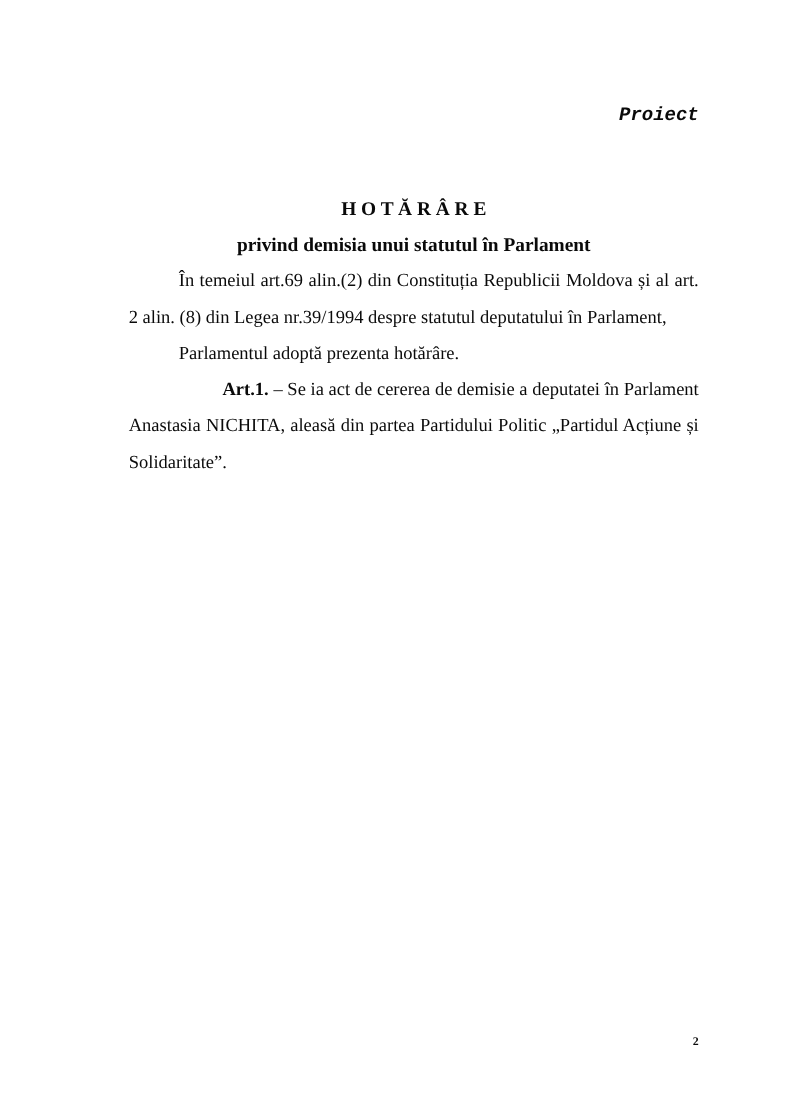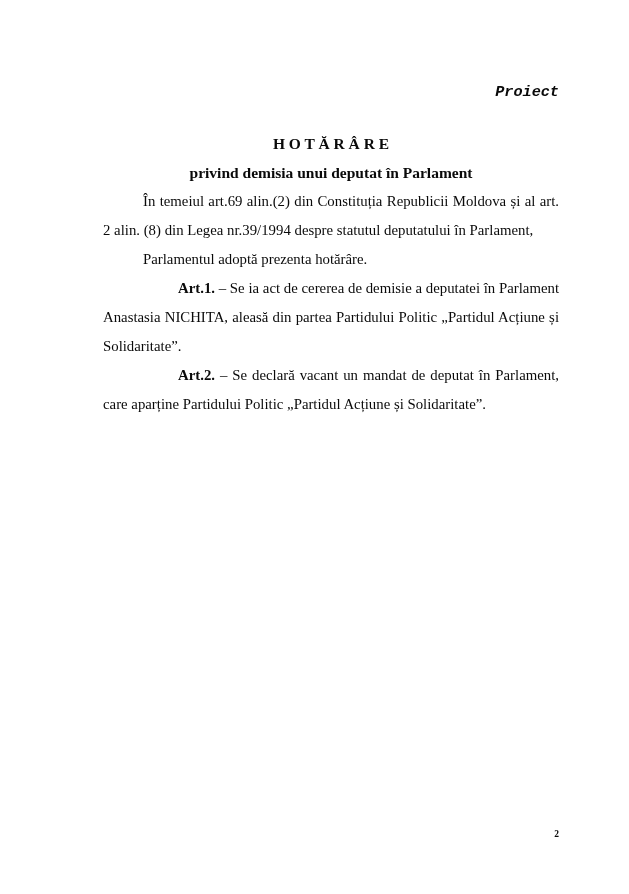--- a/index.html
+++ b/index.html
@@ -21,21 +21,21 @@
     overflow: hidden;
   }
   .draft-label {
     text-align: right;
     font-weight: bold;
     font-style: italic;
     font-size: 15.2px;
     font-family: Liberation Mono, monospace;
   }
   .doc-title {
-    margin-top: 22px;
+    margin-top: 46px;
     text-align: center;
     font-weight: bold;
     font-size: 15.5px;
     white-space: pre;
   }
   .doc-subtitle {
     text-align: center;
     font-weight: bold;
     font-size: 15.5px;
   }
@@ -68,31 +68,28 @@
 </style>
 </head>
 <body>
 
 <div class="page">
 
   <div class="draft-label">Proiect</div>
 
   <div class="doc-title">H O T Ă R Â R E</div>
 
-  <div class="doc-subtitle">privind demisia unui deputat în Parlament</div>
+  <div class="doc-subtitle">privind demisia unui statutul în Parlament</div>
 
   <p class="para preamble">În temeiul art.69 alin.(2) din Constituția Republicii Moldova și al art. 2 alin. (8) din Legea nr.39/1994 despre statutul deputatului în Parlament,</p>
 
   <p class="para adoption">Parlamentul adoptă prezenta hotărâre.</p>
 
   <p class="para article-1">
     <span class="article-label">Art.1.</span><span> – Se ia act de cererea de demisie a deputatei în Parlament Anastasia NICHITA, aleasă din partea Partidului Politic „Partidul Acțiune și Solidaritate”.</span>
   </p>
 
-  <p class="para article-2">
-    <span class="article-label">Art.2.</span><span> – Se declară vacant un mandat de deputat în Parlament, care aparține Partidului Politic „Partidul Acțiune și Solidaritate”.</span>
-  </p>
 
 
 
   <div class="page-number">2</div>
 
 </div>
 
 </body></html>

